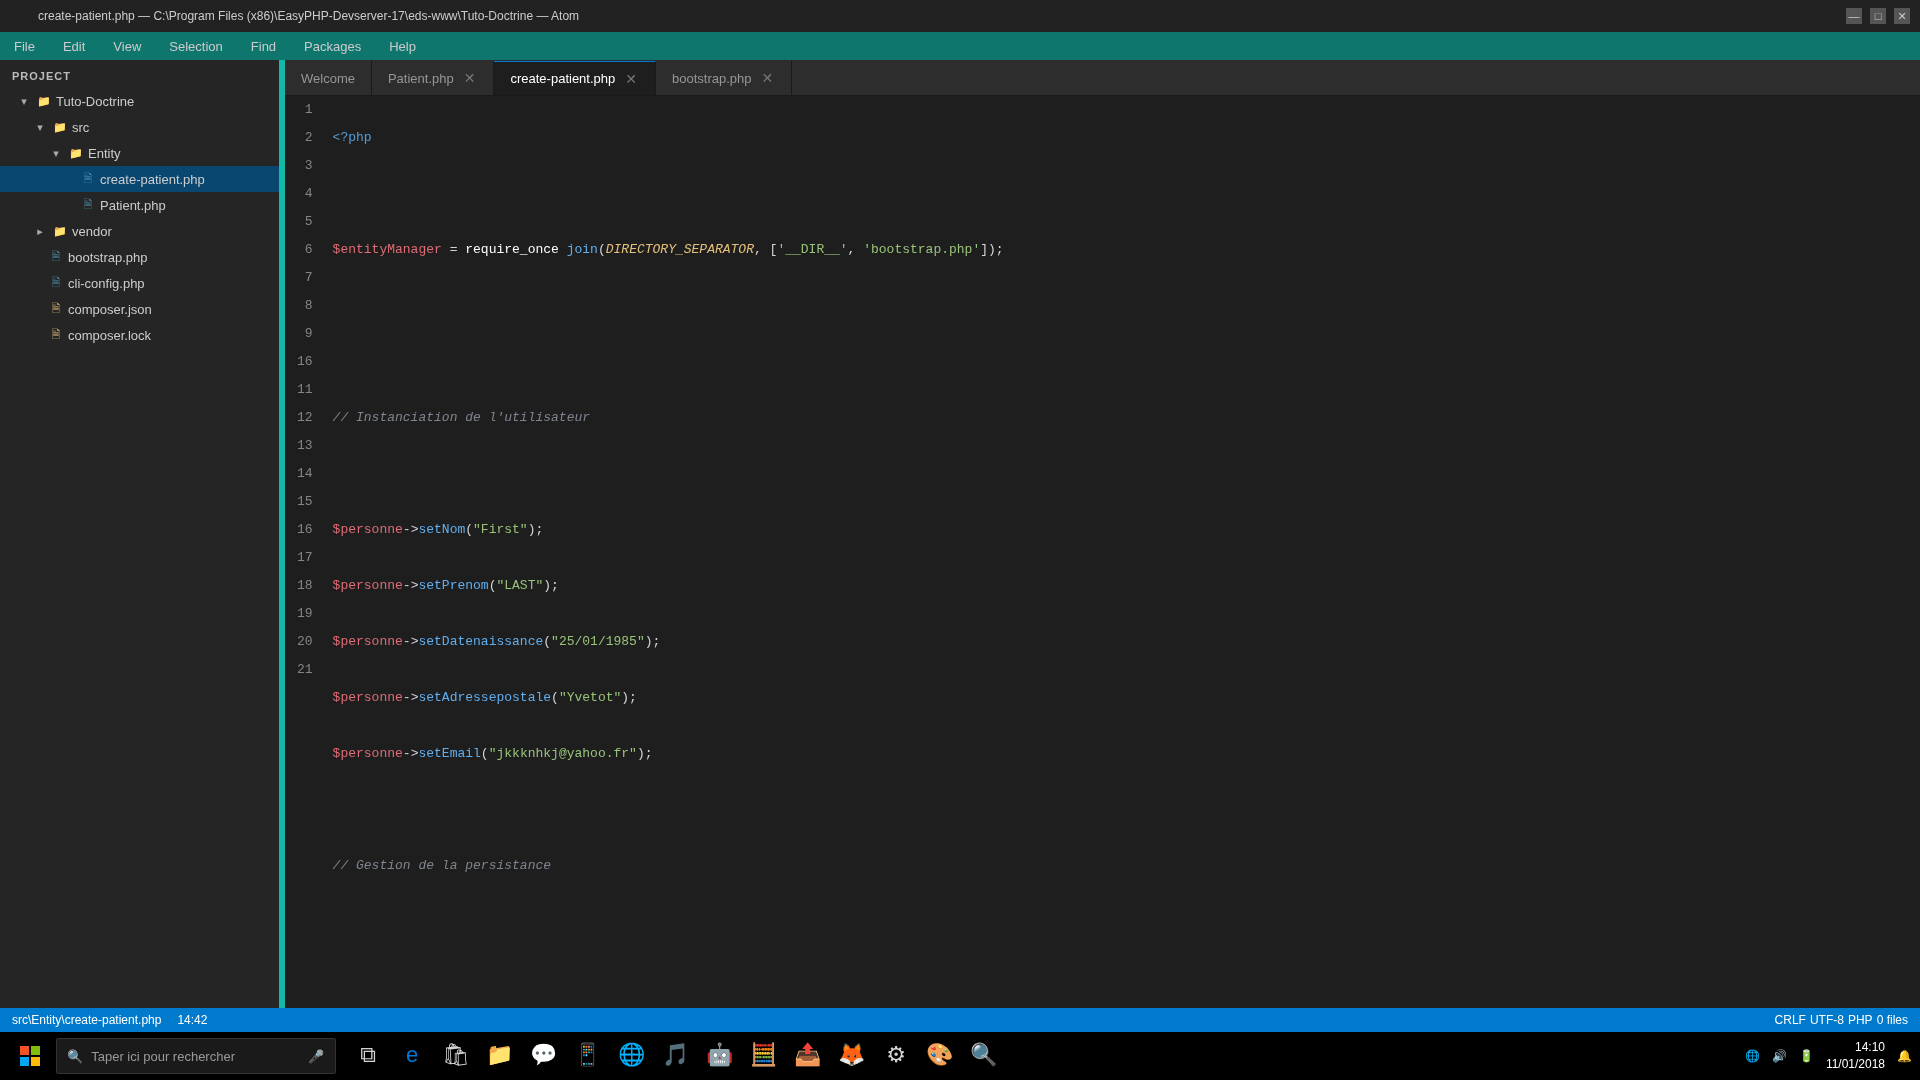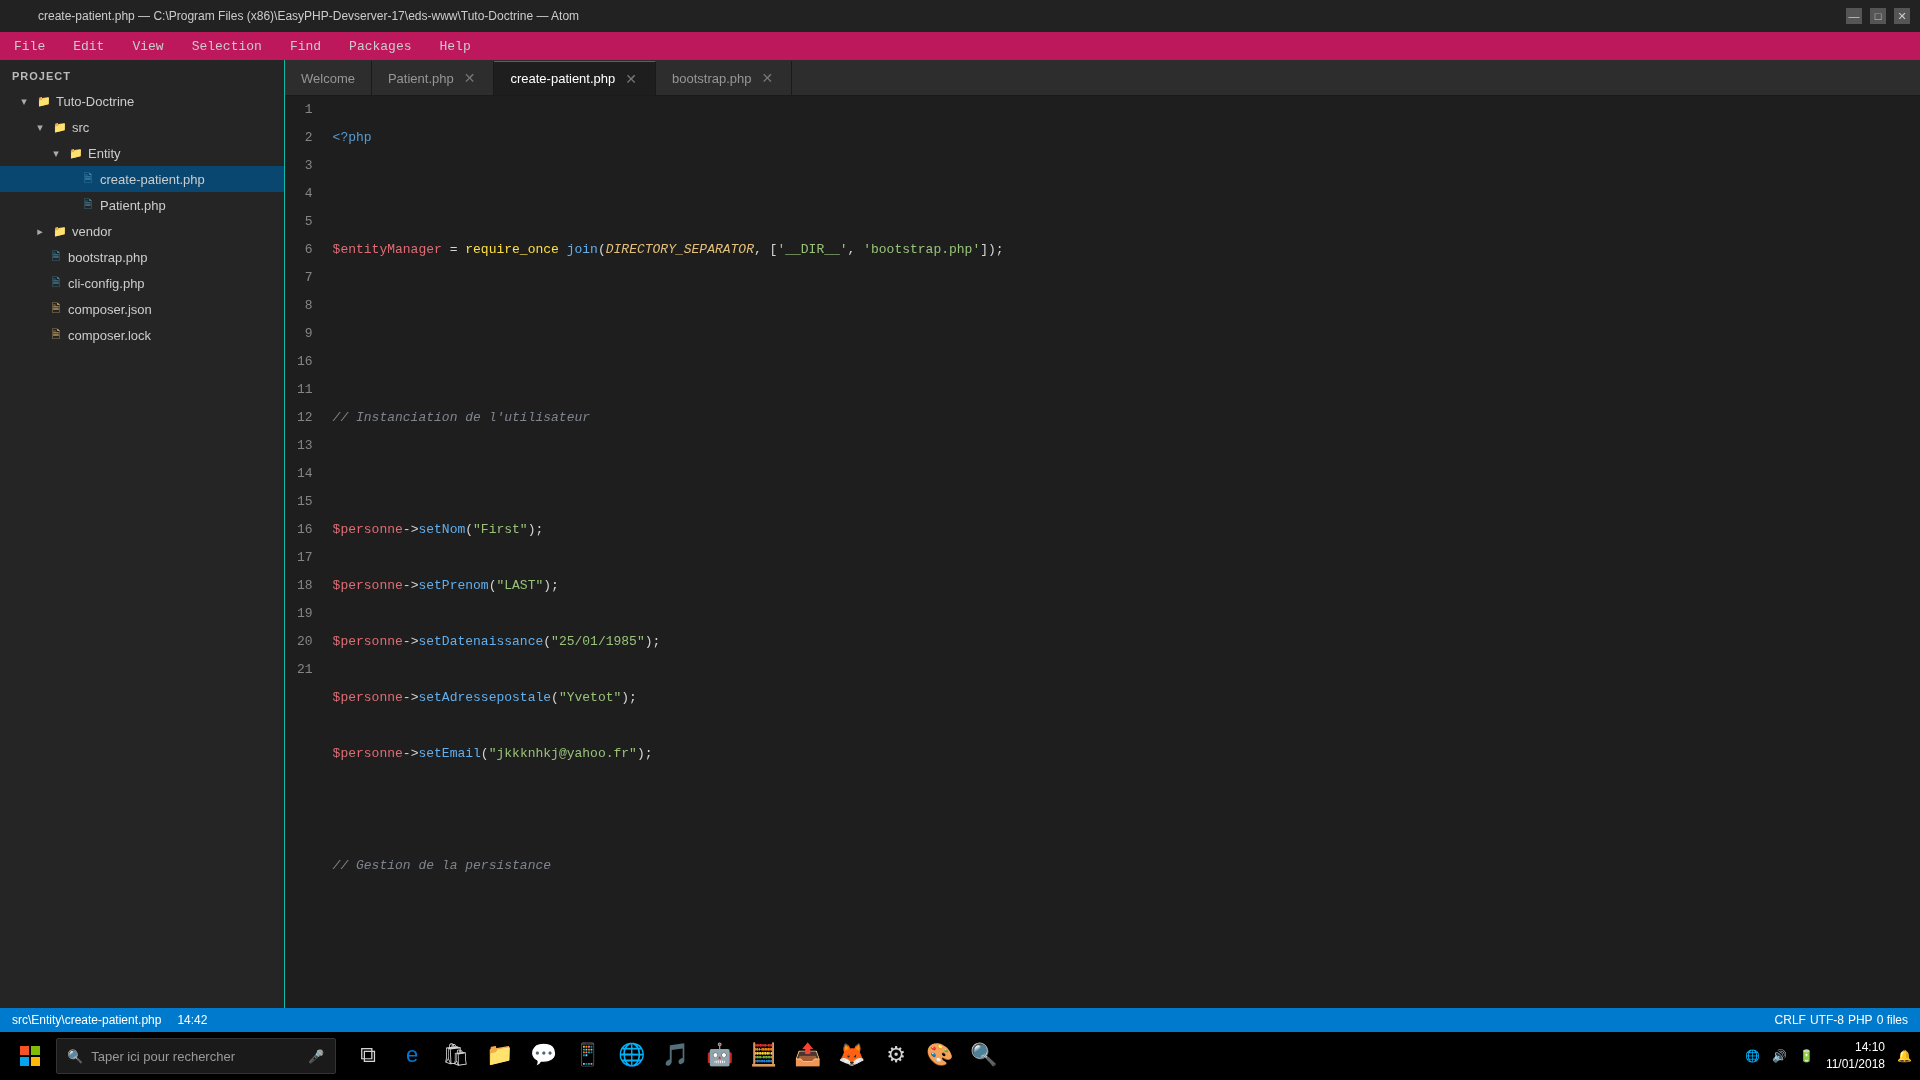--- a/index.html
+++ b/index.html
@@ -16,44 +16,43 @@
       font-size: 12px;
       justify-content: space-between;
       flex-shrink: 0;
     }
     .title-bar-left { display: flex; align-items: center; gap: 6px; margin-left: 28px; }
     .title-bar-controls { display: flex; gap: 8px; }
     .title-bar-btn { width: 16px; height: 16px; background: #555; border: none; color: #ccc; cursor: pointer; font-size: 11px; display: flex; align-items: center; justify-content: center; }
 
     
     .menu-bar {
-      background: #be185d;
+      background: #0f766e;
       height: 28px;
       display: flex;
       align-items: center;
       padding: 0 8px;
       gap: 16px;
       font-size: 13px;
       color: #cccccc;
       flex-shrink: 0;
-      font-family: Liberation Mono, monospace;
     }
     .menu-item { cursor: pointer; padding: 2px 6px; }
 
     
     .main { display: flex; flex: 1; overflow: hidden; }
 
     
     .sidebar {
       width: 285px;
       background: #252526;
       display: flex;
       flex-direction: column;
       flex-shrink: 0;
-      border-right: 1px solid #14b8a6;
+      border-right: 6px solid #14b8a6;
     }
     .sidebar-header {
       font-size: 11px;
       color: #bbbbbb;
       text-transform: uppercase;
       letter-spacing: 1px;
       padding: 10px 12px 6px;
       font-weight: bold;
     }
     .sidebar-tree { flex: 1; overflow-y: auto; font-size: 13px; }
@@ -132,21 +131,21 @@
       font-size: 13px;
       line-height: 28px;
       padding: 0 8px;
       white-space: pre;
       color: #d4d4d4;
     }
     .code-line { min-height: 28px; display: block; }
 
     
     .php-tag { color: #569cd6; }
-    .keyword { color: #fde047; }
+    .keyword { color: #ffffff; }
     .variable { color: #e06c75; }
     .function-call { color: #61afef; }
     .string { color: #98c379; }
     .constant { color: #e5c07b; font-style: italic; }
     .comment { color: #7f848e; font-style: italic; }
     .operator { color: #d4d4d4; }
     .class-name { color: #e5c07b; }
     .method { color: #61afef; }
 
     

